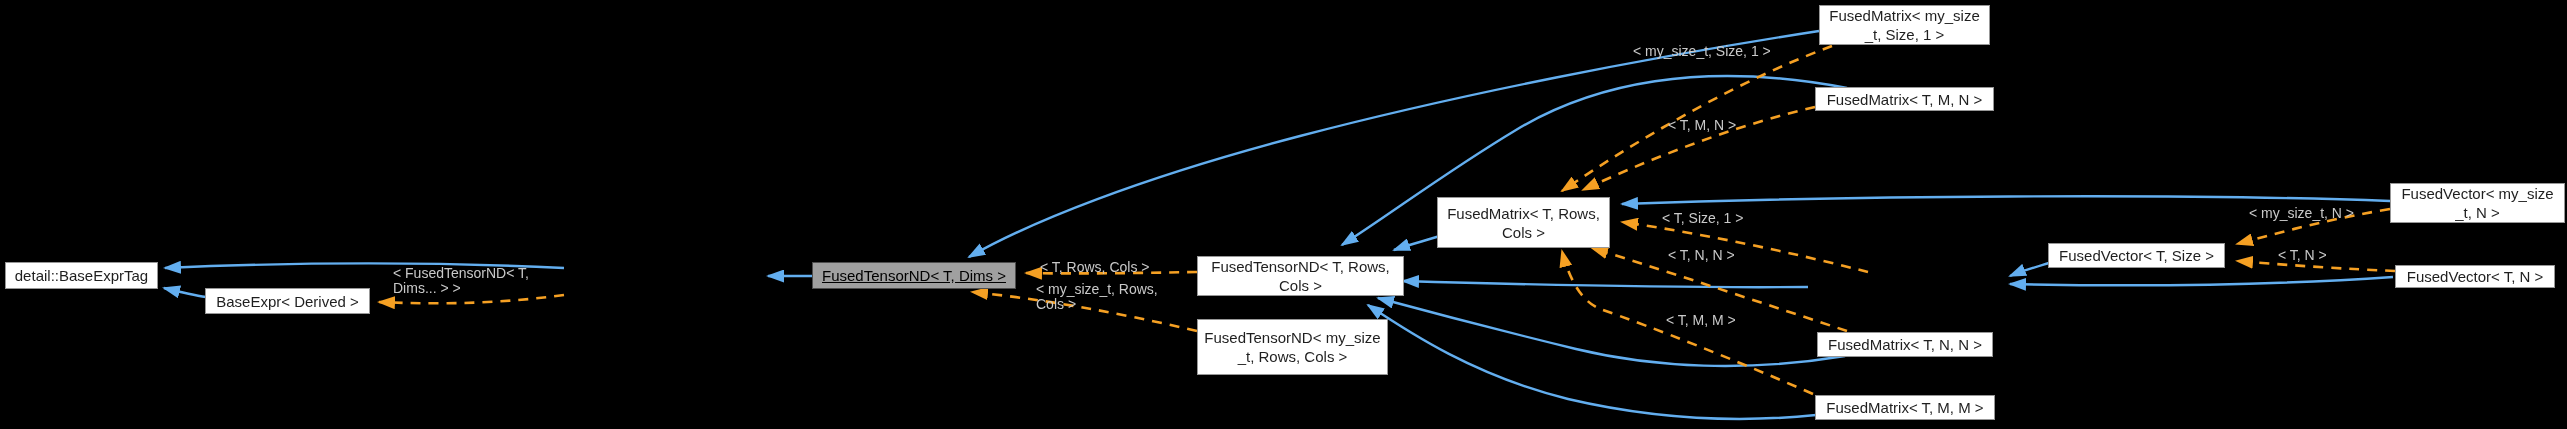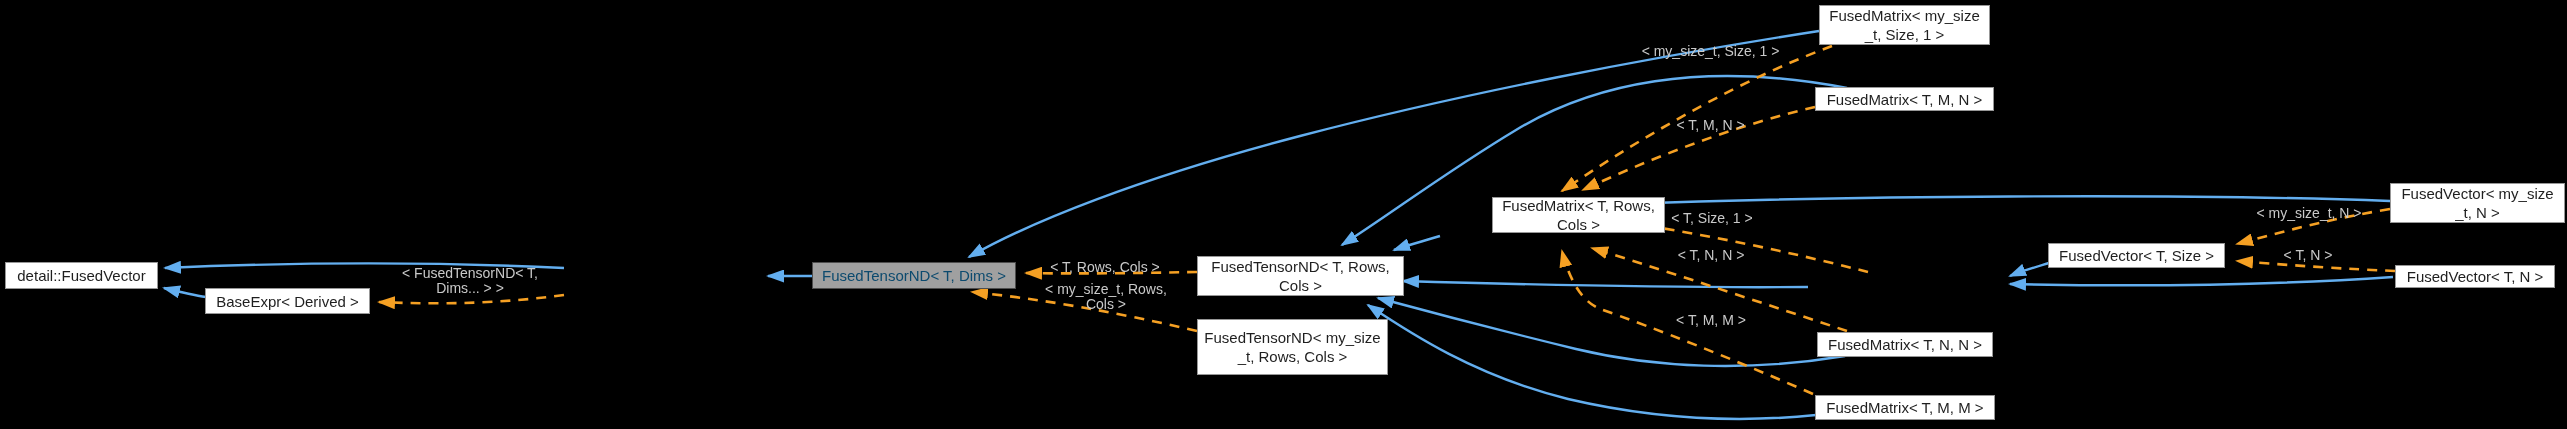--- a/index.html
+++ b/index.html
@@ -13,24 +13,24 @@
   #edge-layer{position:absolute;left:0;top:0;width:2567px;height:429px;}
   .edge-blue{fill:none;stroke:#63aeef;stroke-width:2.4;}
   .edge-orange{fill:none;stroke:#f5a023;stroke-width:2.6;stroke-dasharray:10 8;}
   .node{
     position:absolute;box-sizing:border-box;
     background:#ffffff;border:1.5px solid #979797;
     color:#1f1f1f;font-size:15px;line-height:19px;
     display:flex;flex-direction:column;align-items:center;justify-content:center;
     text-align:left;white-space:nowrap;z-index:2;
   }
-  .node.current{background:#a0a0a0;border-color:#4e4e4e;color:#0c4a6e;}
+  .node.current{background:#a0a0a0;border-color:#4e4e4e;color:#000000;text-decoration:underline;}
   .elabel{
     position:absolute;color:#c9c9c9;font-size:14px;line-height:15px;
-    text-align:center;white-space:nowrap;z-index:3;
+    white-space:nowrap;z-index:3;
   }
   .elabel span{display:block;}
   .node span{display:block;}
 </style>
 </head>
 <body>
 
 <div id="canvas">
 
   <svg id="edge-layer" viewBox="0 0 2567 429" xmlns="http://www.w3.org/2000/svg">
@@ -66,21 +66,21 @@
       <path class="edge-orange" d="M 1815,107 C 1742,124 1662,153 1583,190" marker-end="url(#arrow-orange)"></path>
       <path class="edge-orange" d="M 1868,272 C 1790,252 1705,234 1622,222" marker-end="url(#arrow-orange)"></path>
       <path class="edge-orange" d="M 1847,331 C 1765,304 1682,276 1592,248" marker-end="url(#arrow-orange)"></path>
       <path class="edge-orange" d="M 1813,394 C 1735,360 1655,328 1600,309 C 1578,300 1567,271 1562,251" marker-end="url(#arrow-orange)"></path>
       <path class="edge-orange" d="M 2390,209 C 2335,218 2288,230 2237,244" marker-end="url(#arrow-orange)"></path>
       <path class="edge-orange" d="M 2395,271 C 2348,269 2298,266 2237,261" marker-end="url(#arrow-orange)"></path>
     </g>
   </svg>
 
   <div class="node" style="left:5px;top:262px;width:153px;height:27px">
-    <span>detail::FusedVector</span>
+    <span>detail::BaseExprTag</span>
   </div>
 
   <div class="node" style="left:205px;top:288px;width:165px;height:26px">
     <span>BaseExpr&lt; Derived &gt;</span>
   </div>
 
 
   <div class="node current" style="left:812px;top:262px;width:204px;height:27px">
     <span>FusedTensorND&lt; T, Dims &gt;</span>
   </div>
@@ -88,21 +88,21 @@
   <div class="node" style="left:1197px;top:256px;width:207px;height:40px">
     <span>FusedTensorND&lt; T, Rows,</span>
     <span>Cols &gt;</span>
   </div>
 
   <div class="node" style="left:1197px;top:319px;width:191px;height:56px">
     <span>FusedTensorND&lt; my_size</span>
     <span>_t, Rows, Cols &gt;</span>
   </div>
 
-  <div class="node" style="left:1492px;top:197px;width:173px;height:36px">
+  <div class="node" style="left:1437px;top:197px;width:173px;height:51px">
     <span>FusedMatrix&lt; T, Rows,</span>
     <span>Cols &gt;</span>
   </div>
 
   <div class="node" style="left:1819px;top:5px;width:171px;height:40px">
     <span>FusedMatrix&lt; my_size</span>
     <span>_t, Size, 1 &gt;</span>
   </div>
 
   <div class="node" style="left:1815px;top:87px;width:179px;height:24px">

